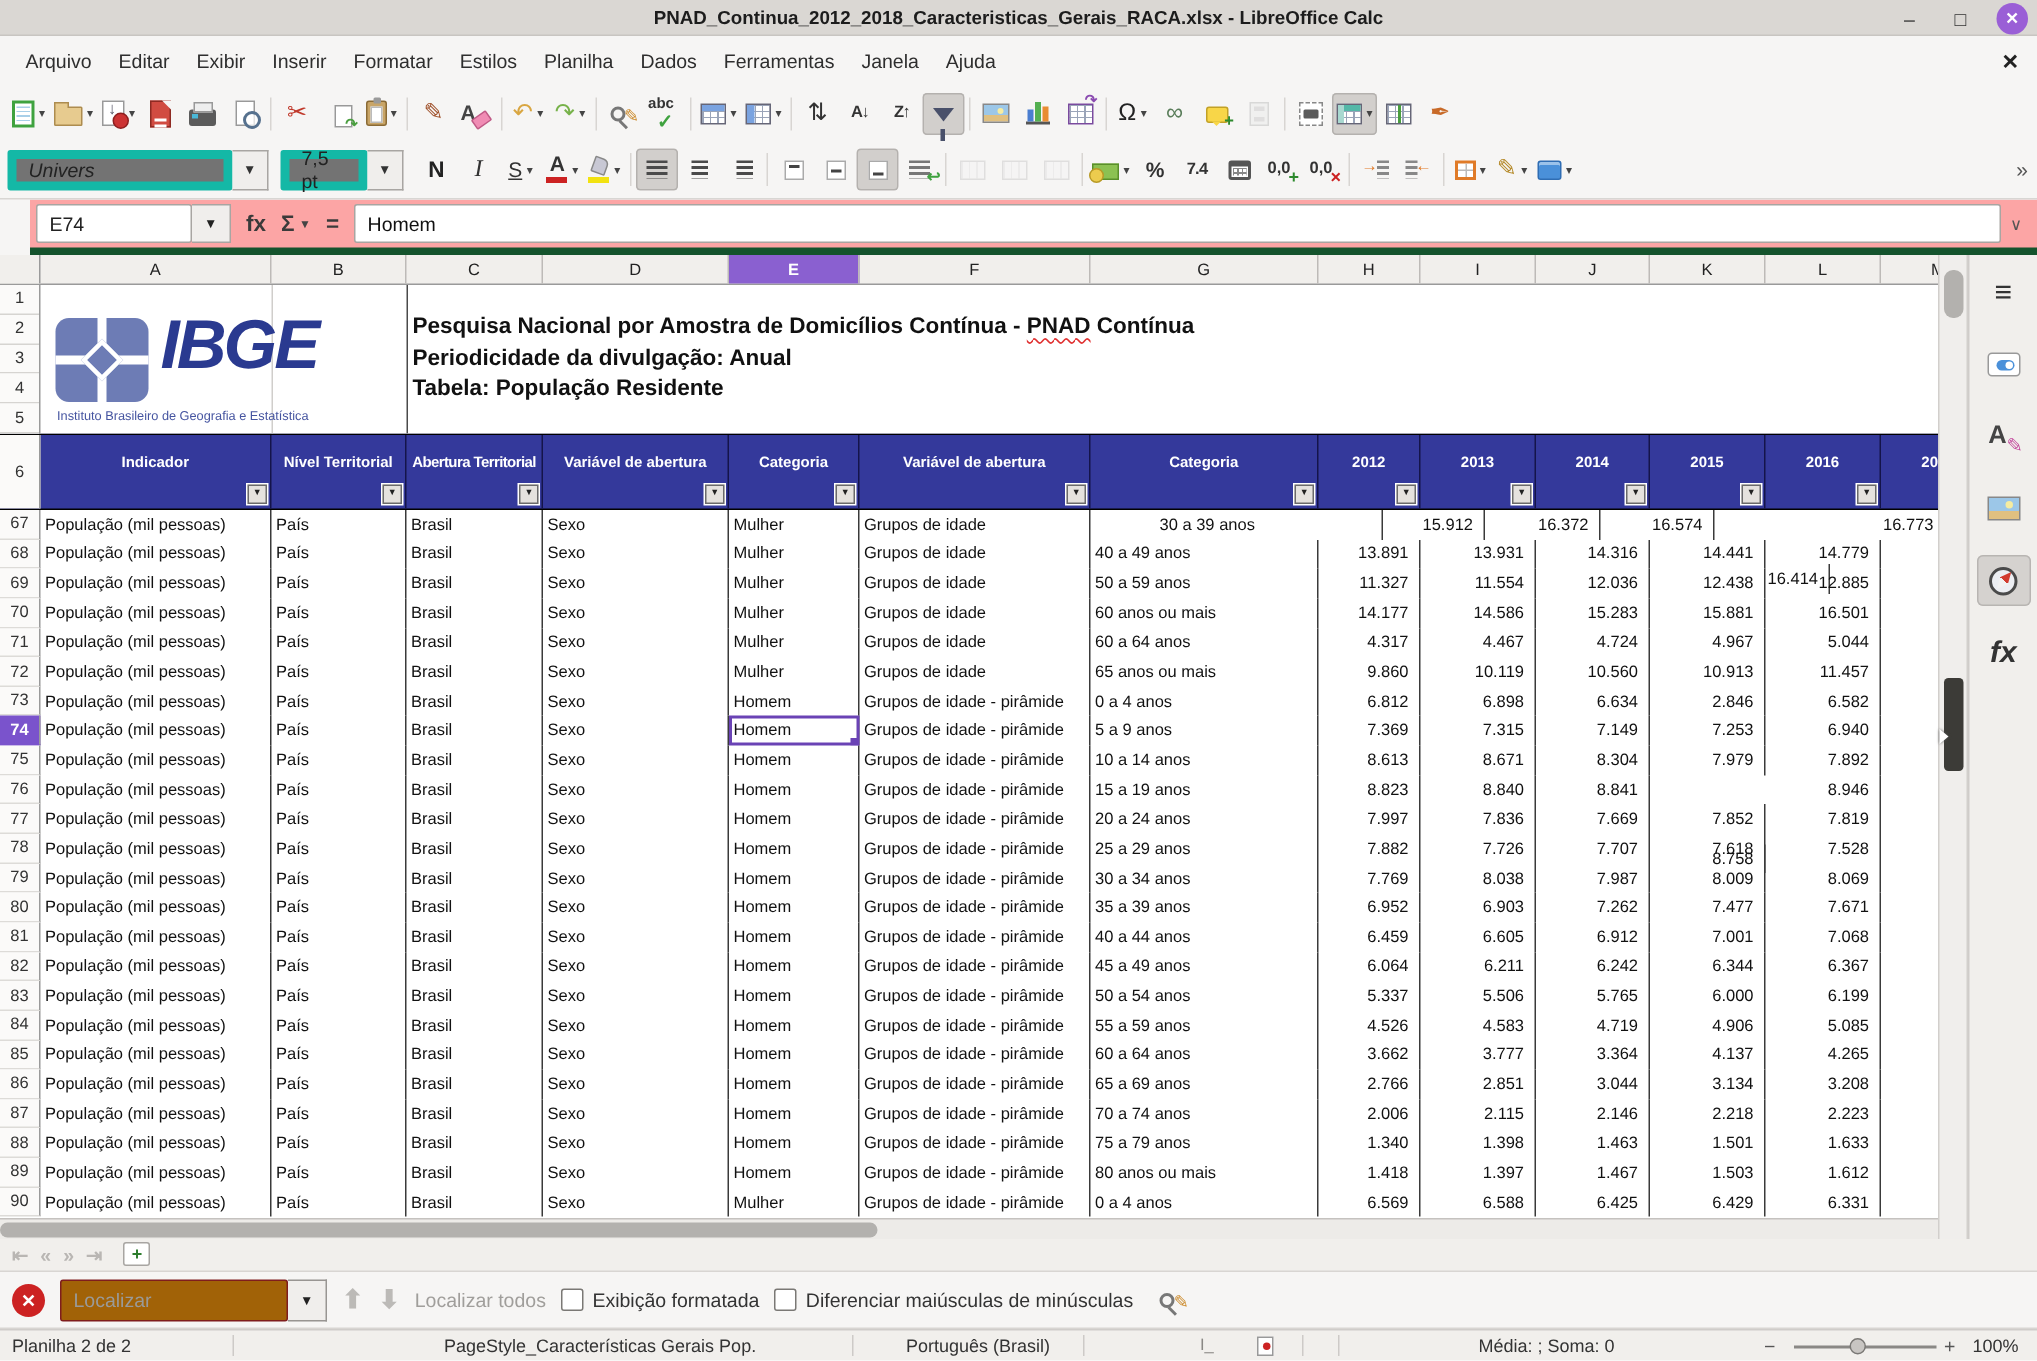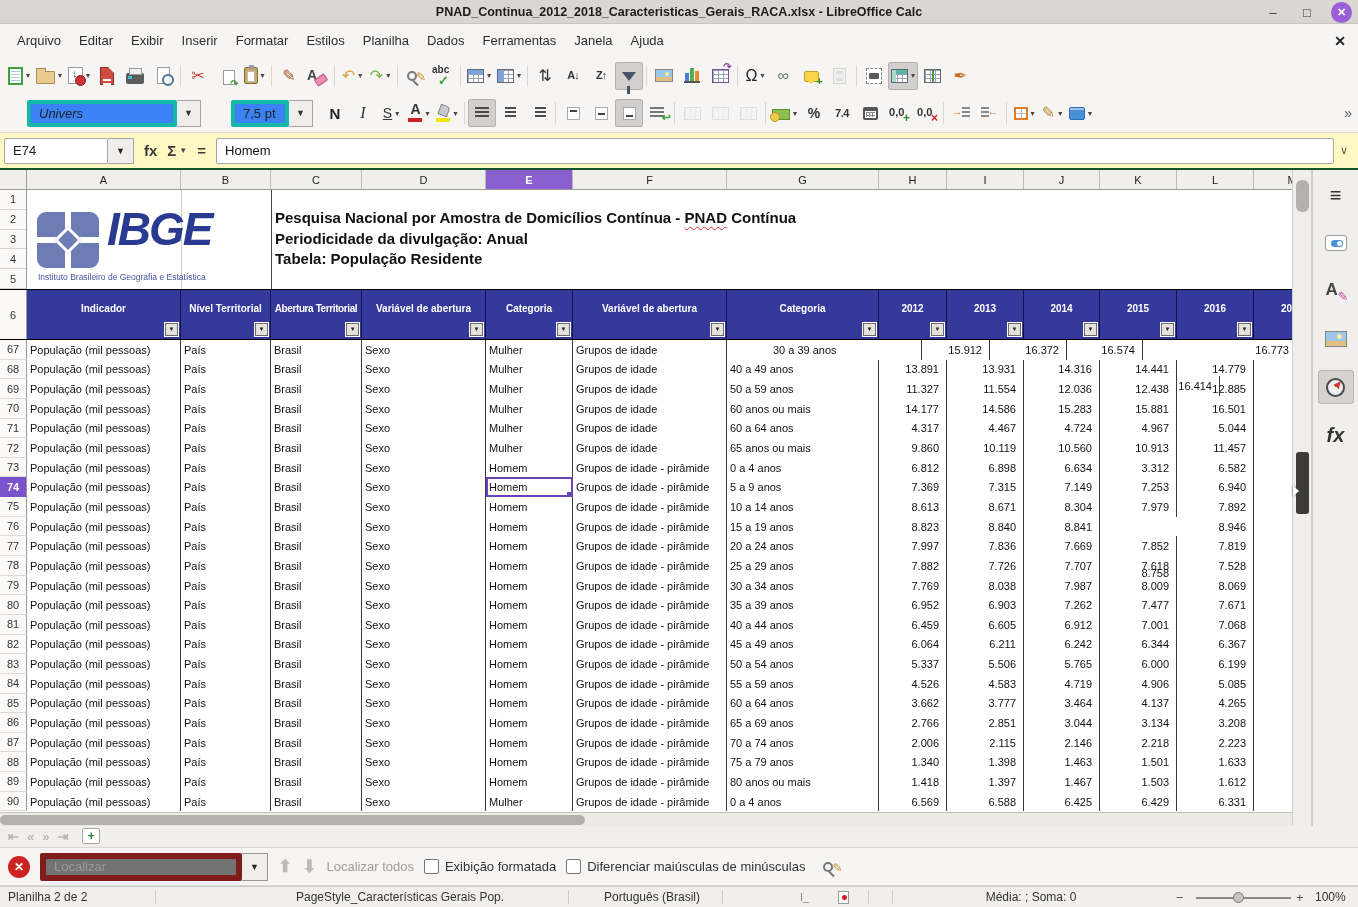--- a/index.html
+++ b/index.html
@@ -33,21 +33,21 @@
   .g-italic { font-style:italic; font-family:"Liberation Serif",serif; font-size:16px; }
   .g-underline { text-decoration:underline; font-size:14px; }
   .g-pct { font-weight:bold; font-size:14px; }
   .g-num { font-weight:bold; font-size:11px; letter-spacing:-0.5px; }
   .g-sort { font-weight:bold; font-size:11px; letter-spacing:-1px; }
   .g-fx { font-style:italic; font-weight:bold; font-size:15px; }
   .overflow-btn { position:absolute; right:6px; font-size:14px; color:#555; }
 
   
   .combo { display:flex; align-items:center; height:27px; margin-right:8px; }
-  .combo .cbox { height:27px; background:#3b82f6; border:4px solid #14b8a6; border-radius:2px; display:flex; align-items:center; padding:0 8px; font-size:13px;margin-left:22px; }
+  .combo .cbox { height:27px; background:#737373; border:6px solid #14b8a6; border-radius:2px; display:flex; align-items:center; padding:0 8px; font-size:13px; }
   .combo .cdrop { width:24px; height:27px; border:1px solid #a8a5a2; border-left:none; background:#f0eeec; display:flex; align-items:center; justify-content:center; font-size:9px; color:#333; }
   .fontname .cbox { width:150px; font-style:italic; }
   .fontsize .cbox { width:58px; }
 
   
   .shp { position:relative; display:inline-block; flex:none; }
   .shp-newdoc { width:15px; height:18px; background:#fff; border:2px solid #3fa23f; }
   .shp-newdoc::after { content:""; position:absolute; left:1px; right:1px; top:2px; height:10px;
     background:repeating-linear-gradient(#a8cfe8 0 1px,transparent 1px 3px); }
   .shp-folder { width:19px; height:13px; background:#e7cb8f; border:1px solid #ad8c4f; border-radius:1px; margin-top:4px; }
@@ -135,21 +135,21 @@
   .shp-indinc::before,.shp-inddec::before { content:""; position:absolute; top:0; bottom:0; width:8px; background:repeating-linear-gradient(#888 0 2px,transparent 2px 4px); }
   .shp-indinc::before { right:0; } .shp-inddec::before { left:0; }
   .shp-indinc::after { content:"→"; position:absolute; left:-1px; top:-2px; color:#e07b28; font-weight:bold; font-size:11px; }
   .shp-inddec::after { content:"←"; position:absolute; right:-1px; top:-2px; color:#e07b28; font-weight:bold; font-size:11px; }
   .shp-borders { width:14px; height:13px; border:2px solid #e07b28; background:#fff; }
   .shp-borders::before { content:""; position:absolute; left:50%; top:0; bottom:0; width:1px; background:#bbb; }
   .shp-borders::after { content:""; position:absolute; top:50%; left:0; right:0; height:1px; background:#bbb; }
   .shp-bgcolor { width:16px; height:13px; background:#4a90d9; border:1px solid #2f6db3; border-radius:2px; box-shadow:inset 0 2px 0 rgba(255,255,255,.45); }
 
   
-  .formulabar { height:37px; display:flex; align-items:center; padding:0 4px; background:#fef9c3; border-bottom:2px solid #14532d; }
+  .formulabar { height:37px; display:flex; align-items:center; padding:0 4px; background:#fca5a5; border-bottom:5px solid #14532d;margin-left:20px; }
   .namebox { display:flex; align-items:center; }
   .namebox .nb { width:104px; height:26px; background:#fff; border:1px solid #a8a5a2; border-radius:2px; font-size:13px; display:flex; align-items:center; padding:0 8px; }
   .namebox .nbd { width:26px; height:26px; border:1px solid #a8a5a2; border-left:none; background:#f0eeec; display:flex; align-items:center; justify-content:center; font-size:9px; }
   .fbicons { display:flex; align-items:center; gap:10px; margin:0 10px; }
   .fbic { font-size:15px; font-weight:bold; color:#3a3a3a; display:flex; align-items:center; }
   .fbinput { flex:1; height:26px; background:#fff; border:1px solid #a8a5a2; border-radius:2px; font-size:13px; padding:0 8px; font-family:"Liberation Sans",sans-serif; color:#111; outline:none; }
   .fb-expand { width:20px; text-align:center; color:#555; font-size:11px; }
 
   
   .main { position:relative; height:656px; display:flex; }
@@ -220,21 +220,21 @@
   .tn { font-size:13px; color:#b9b6b3; font-weight:bold; }
   .addsheet { width:18px; height:16px; margin:2px 10px 0 6px; border:1px solid #a8a5a2; border-radius:2px; background:#fff; display:flex; align-items:center; justify-content:center; font-size:12px; color:#2d7d2d; font-weight:bold; }
   .tab { display:flex; align-items:center; padding:0 14px; font-size:12.5px; color:#333; position:relative; }
   .tab.active { background:#fff; font-weight:bold; }
   .tab.active::after { content:""; position:absolute; left:6px; right:6px; bottom:1px; height:2.5px; background:#111; }
 
   
   .findbar { height:38px; background:#f6f5f4; border-bottom:1px solid #d8d5d2; display:flex; align-items:center; padding:0 8px; gap:10px; }
   .fb-close { width:22px; height:22px; border-radius:50%; background:#cc2222; color:#fff; display:flex; align-items:center; justify-content:center; font-size:12px; font-weight:bold; flex:none; }
   .find-input-wrap { display:flex; }
-  .find-input { width:202px; height:28px; border:6px solid #7f1d1d; border-radius:2px; background:#737373; font-size:13px; padding:0 8px; font-family:"Liberation Sans",sans-serif; outline:none; }
+  .find-input { width:152px; height:28px; border:1px solid #7f1d1d; border-radius:2px; background:#a16207; font-size:13px; padding:0 8px; font-family:"Liberation Sans",sans-serif; outline:none; }
   .find-input::placeholder { color:#9a9a98; }
   .find-drop { width:26px; height:28px; border:1px solid #989592; border-left:none; background:#f0eeec; display:flex; align-items:center; justify-content:center; font-size:9px; }
   .fb-arrow { font-size:17px; color:#bcbab7; font-weight:bold; }
   .fb-dim { font-size:13px; color:#a09e9b; }
   .fb-chk { display:flex; align-items:center; gap:6px; }
   .fb-chk .box { width:15px; height:15px; background:#fff; border:1px solid #7a7875; border-radius:2px; }
   .fb-chk .lbl { font-size:13px; color:#333; }
   .fb-mag { margin-left:8px; }
 
   
@@ -721,21 +721,21 @@
             <div class="cell" style="width: 154px;">População (mil pessoas)</div>
             <div class="cell" style="width: 90px;">País</div>
             <div class="cell" style="width: 91px;">Brasil</div>
             <div class="cell" style="width: 124px;">Sexo</div>
             <div class="cell" style="width: 87px;">Homem</div>
             <div class="cell" style="width: 154px;">Grupos de idade - pirâmide</div>
             <div class="cell" style="width: 152px;">0 a 4 anos</div>
             <div class="cell num" style="width: 68px;">6.812</div>
             <div class="cell num" style="width: 77px;">6.898</div>
             <div class="cell num" style="width: 76px;">6.634</div>
-            <div class="cell num" style="width: 77px;">3.312</div>
+            <div class="cell num" style="width: 77px;">2.846</div>
             <div class="cell num" style="width: 77px;">6.582</div>
             <div class="cell num" style="width: 77px;"></div>
           </div>
           <div class="drow">
             <div class="rh sel">74</div>
             <div class="cell" style="width: 154px;">População (mil pessoas)</div>
             <div class="cell" style="width: 90px;">País</div>
             <div class="cell" style="width: 91px;">Brasil</div>
             <div class="cell" style="width: 124px;">Sexo</div>
             <div class="cell selcell" style="width: 87px;">Homem</div>
@@ -912,21 +912,21 @@
             <div class="rh">85</div>
             <div class="cell" style="width: 154px;">População (mil pessoas)</div>
             <div class="cell" style="width: 90px;">País</div>
             <div class="cell" style="width: 91px;">Brasil</div>
             <div class="cell" style="width: 124px;">Sexo</div>
             <div class="cell" style="width: 87px;">Homem</div>
             <div class="cell" style="width: 154px;">Grupos de idade - pirâmide</div>
             <div class="cell" style="width: 152px;">60 a 64 anos</div>
             <div class="cell num" style="width: 68px;">3.662</div>
             <div class="cell num" style="width: 77px;">3.777</div>
-            <div class="cell num" style="width: 76px;">3.464</div>
+            <div class="cell num" style="width: 76px;">3.364</div>
             <div class="cell num" style="width: 77px;">4.137</div>
             <div class="cell num" style="width: 77px;">4.265</div>
             <div class="cell num" style="width: 77px;"></div>
           </div>
           <div class="drow">
             <div class="rh">86</div>
             <div class="cell" style="width: 154px;">População (mil pessoas)</div>
             <div class="cell" style="width: 90px;">País</div>
             <div class="cell" style="width: 91px;">Brasil</div>
             <div class="cell" style="width: 124px;">Sexo</div>

